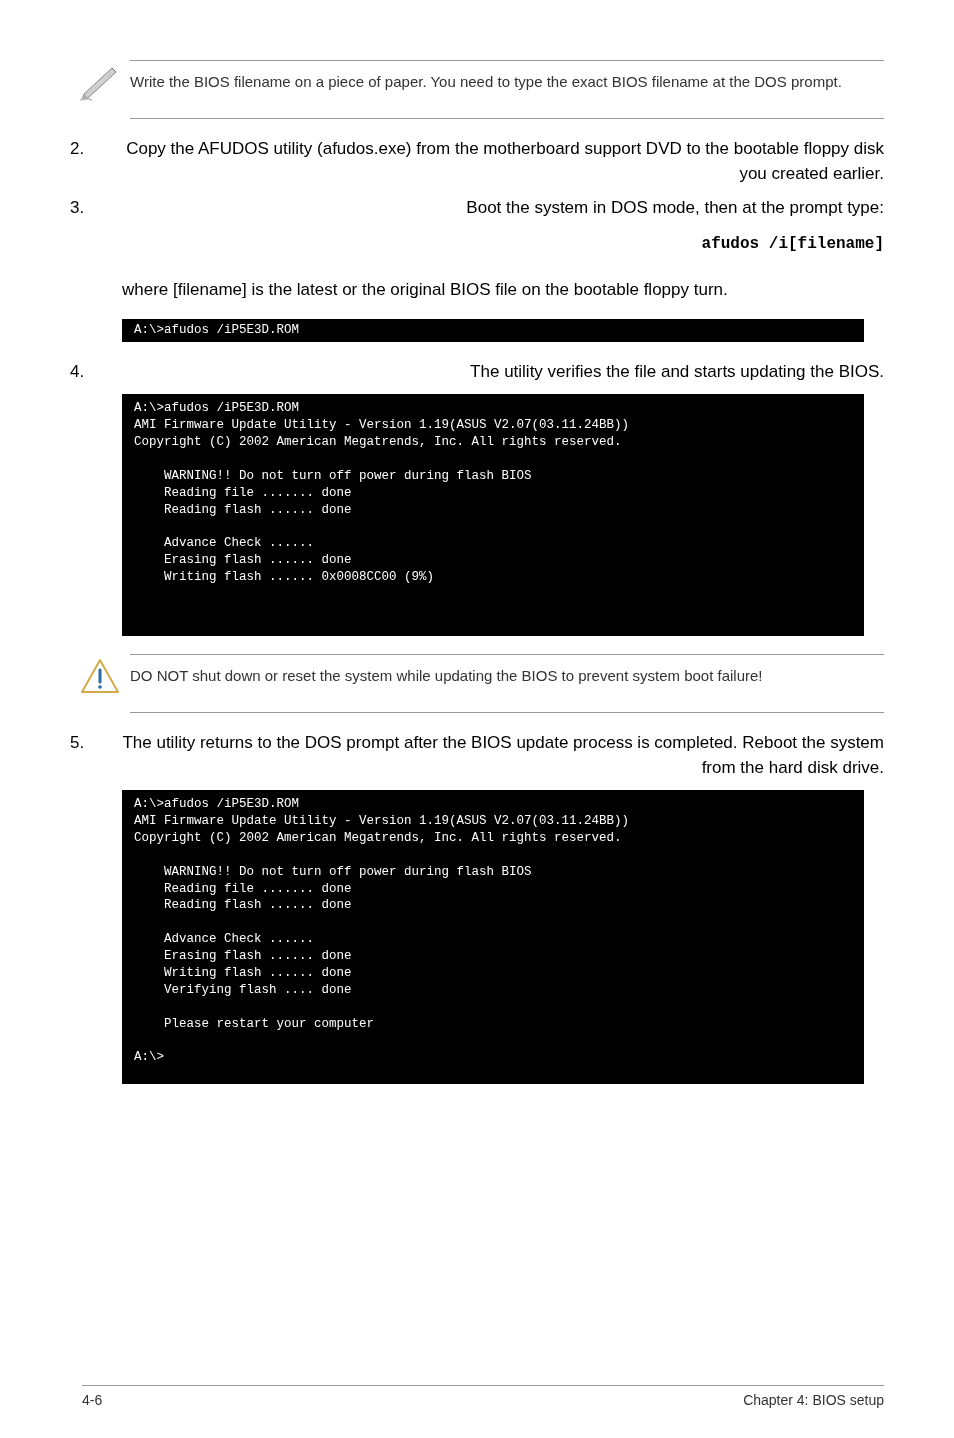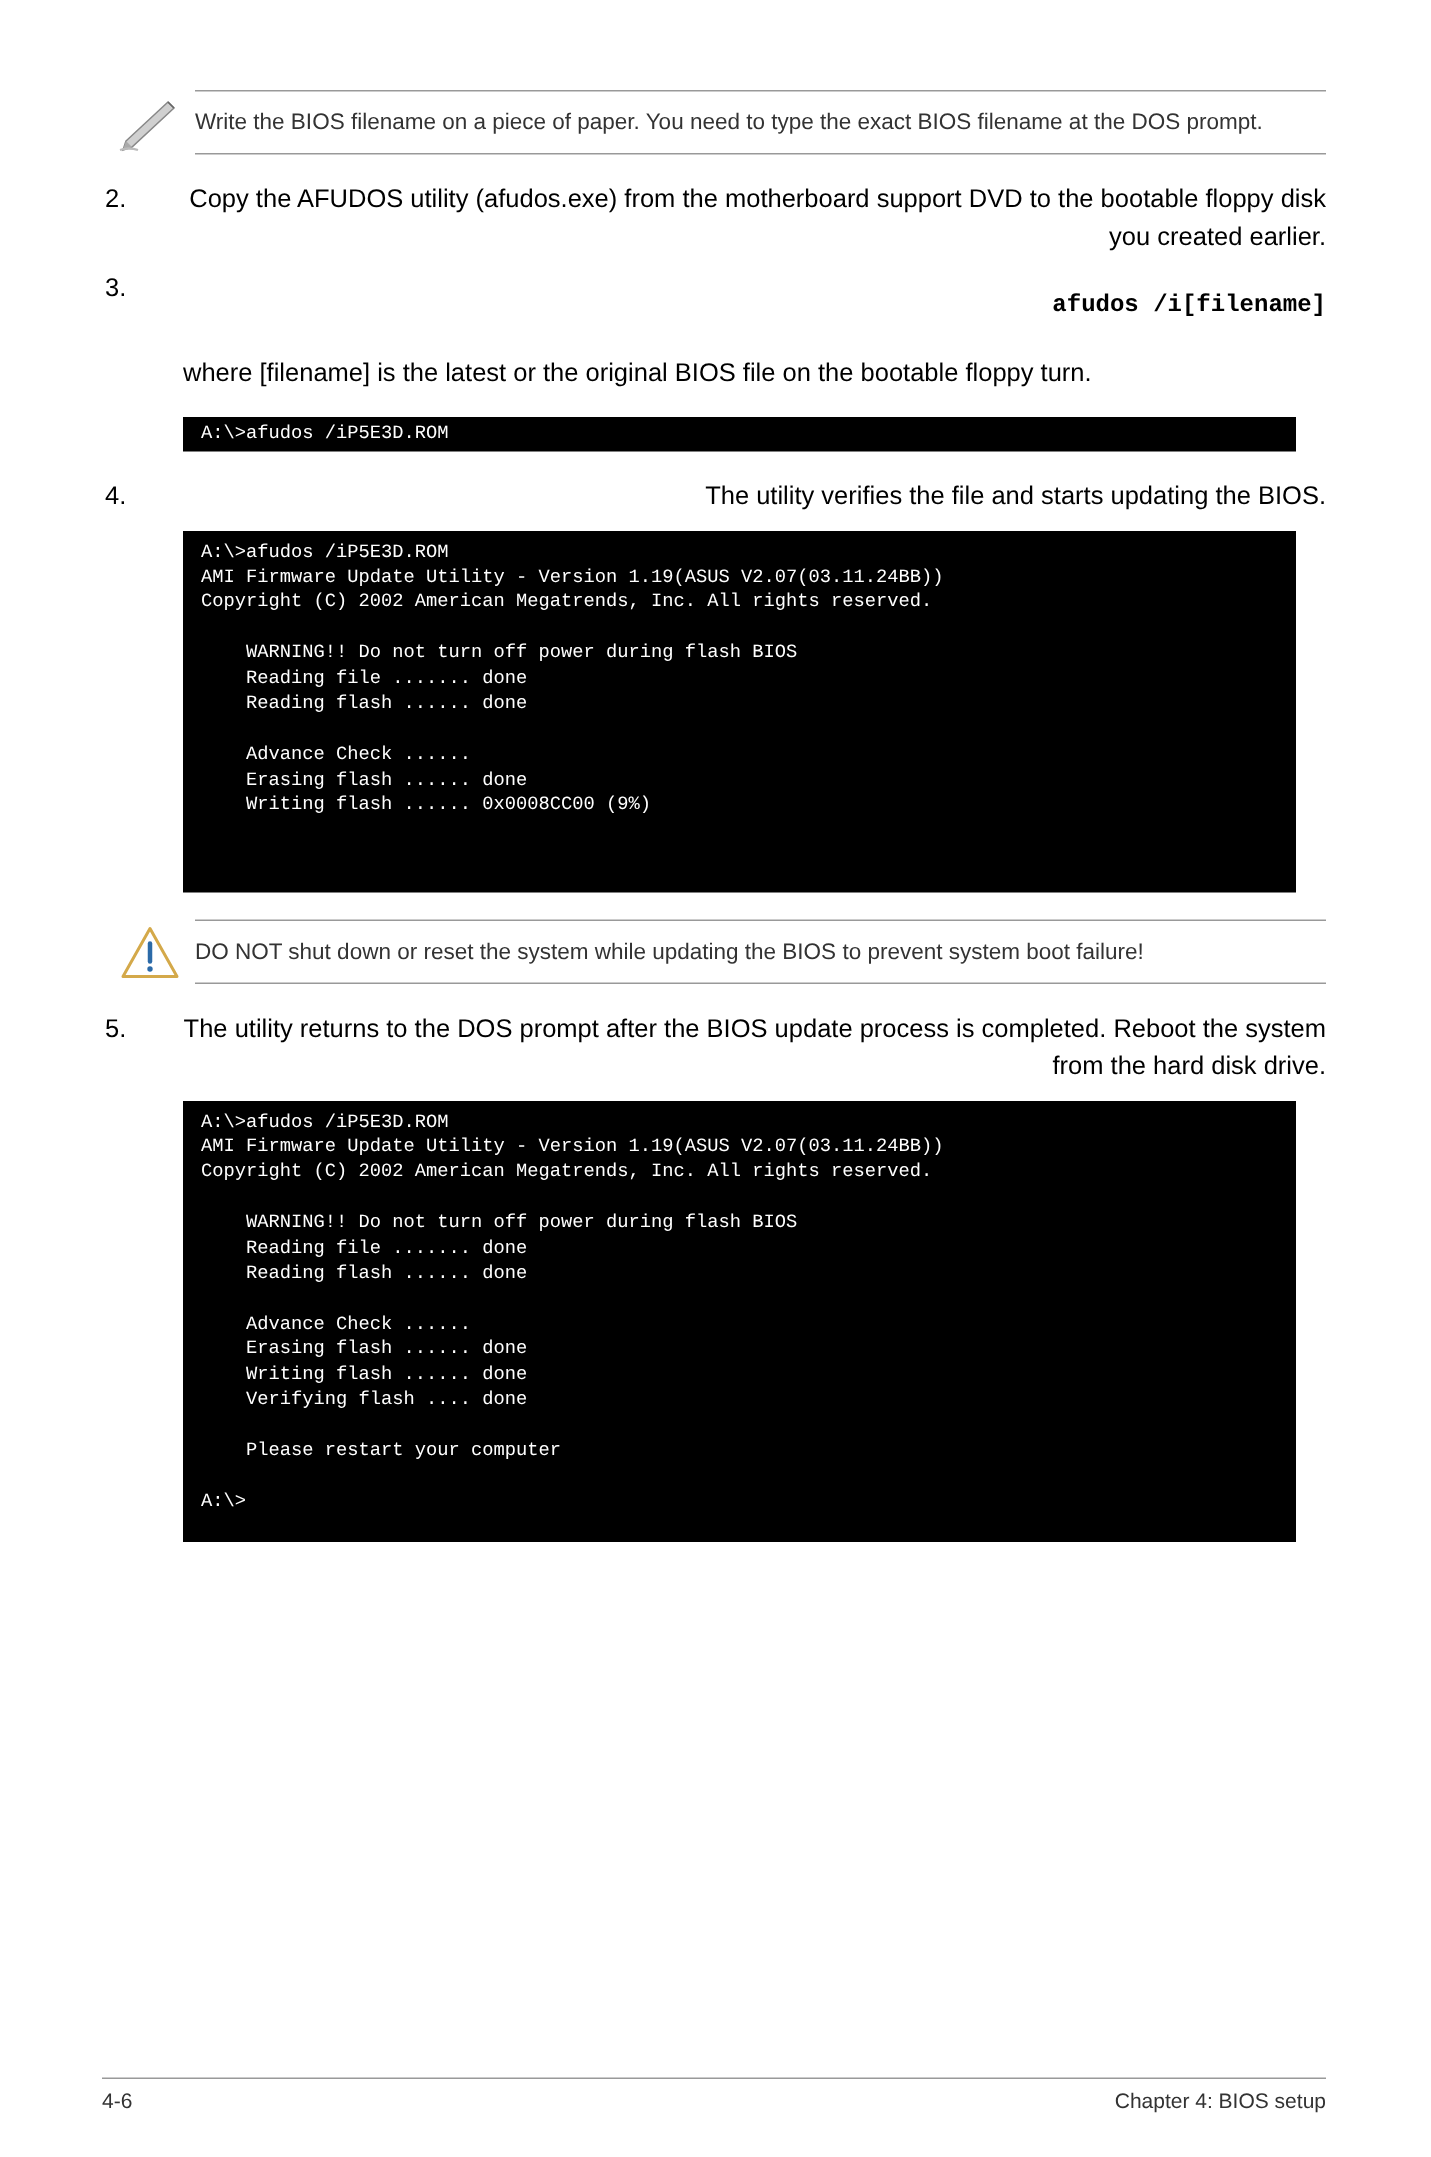--- a/index.html
+++ b/index.html
@@ -26,21 +26,21 @@
       width: 60px;
       flex-shrink: 0;
       display: flex;
       justify-content: center;
       padding-top: 2px;
     }
     .note-text {
       flex: 1;
       border-top: 1px solid #999;
       border-bottom: 1px solid #999;
-      padding: 10px 0 10px 0;
+      padding: 10px 0 26px 0;
       font-size: 15px;
       line-height: 1.4;
       color: #333;
     }
     .step {
       display: flex;
       margin-bottom: 10px;
       font-size: 17px;
       line-height: 1.45;
     }
@@ -82,21 +82,21 @@
     }
     .terminal-small {
       padding: 3px 12px;
     }
     .terminal-tall {
       padding-bottom: 50px;
     }
     .footer {
       position: absolute;
       bottom: 30px;
-      left: 68px;
+      left: 82px;
       right: 70px;
       border-top: 1px solid #999;
       padding-top: 6px;
       display: flex;
       justify-content: space-between;
       font-size: 14px;
       color: #333;
     }
   </style>
 </head>
@@ -115,20 +115,21 @@
 </div>
 
 <div class="step">
   <div class="step-num">2.</div>
   <div class="step-body">Copy the AFUDOS utility (afudos.exe) from the motherboard support DVD to the bootable floppy disk you created earlier.</div>
 </div>
 
 <div class="step">
   <div class="step-num">3.</div>
   <div class="step-body">
+    <div>Boot the system in DOS mode, then at the prompt type:</div>
     <div class="code-inline">afudos /i[filename]</div>
   </div>
 </div>
 
 <div class="sub-para">where [filename] is the latest or the original BIOS file on the bootable floppy turn.</div>
 
 <div class="terminal terminal-small">A:\&gt;afudos /iP5E3D.ROM</div>
 
 <div class="step">
   <div class="step-num">4.</div>

